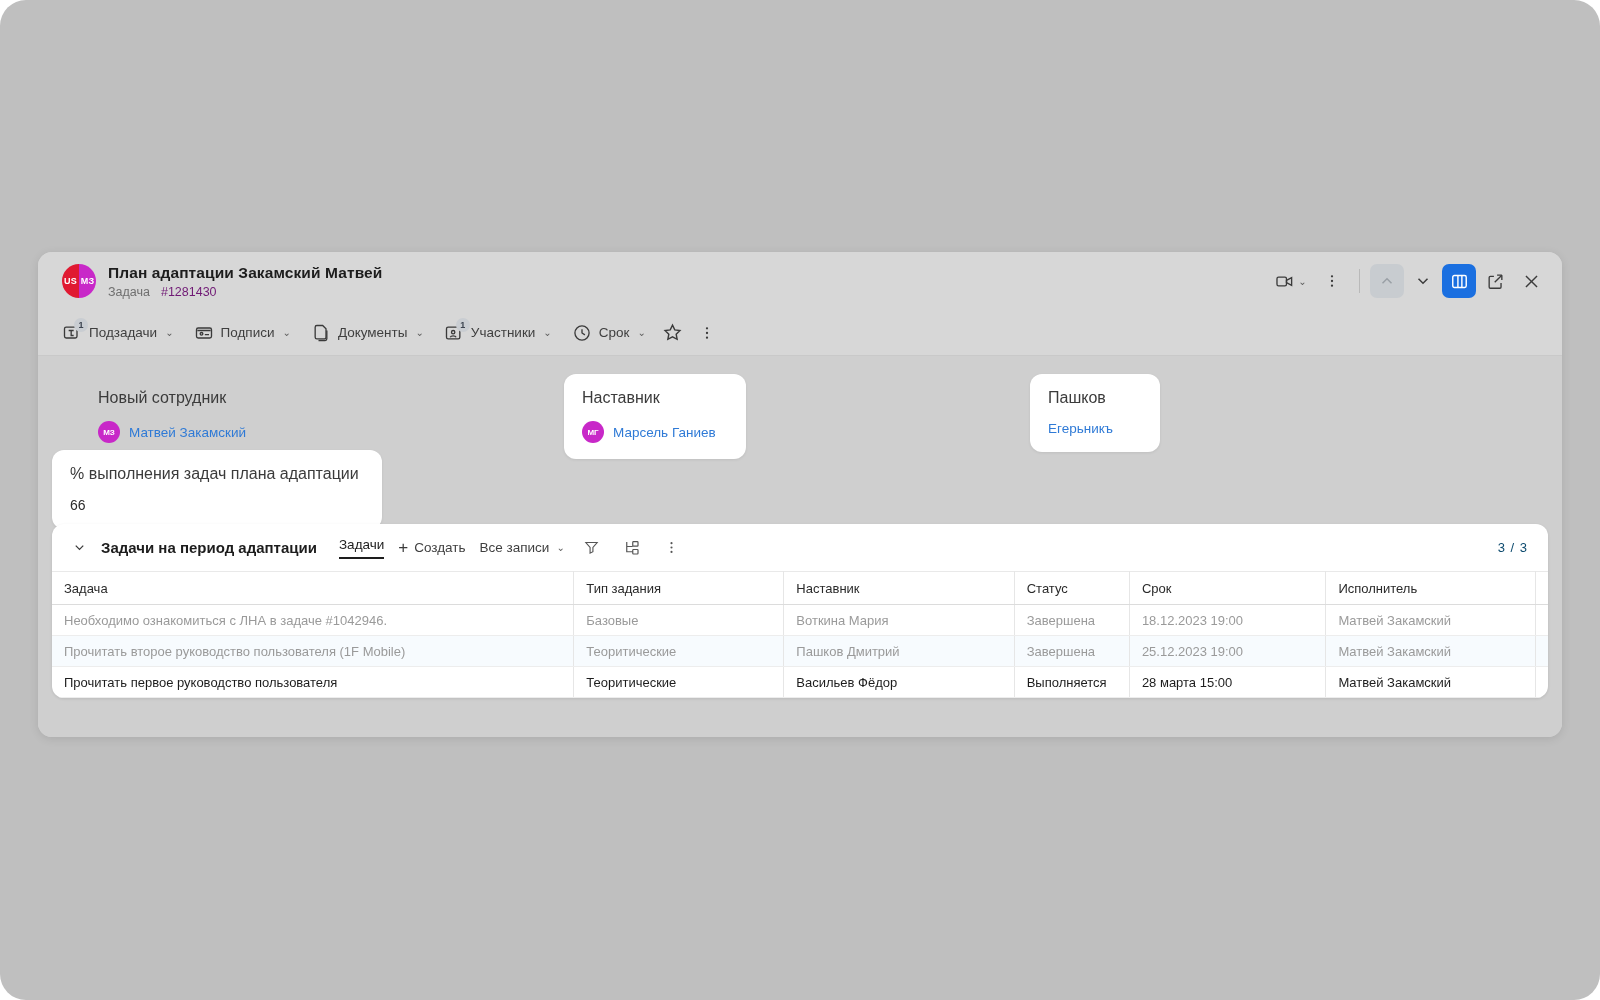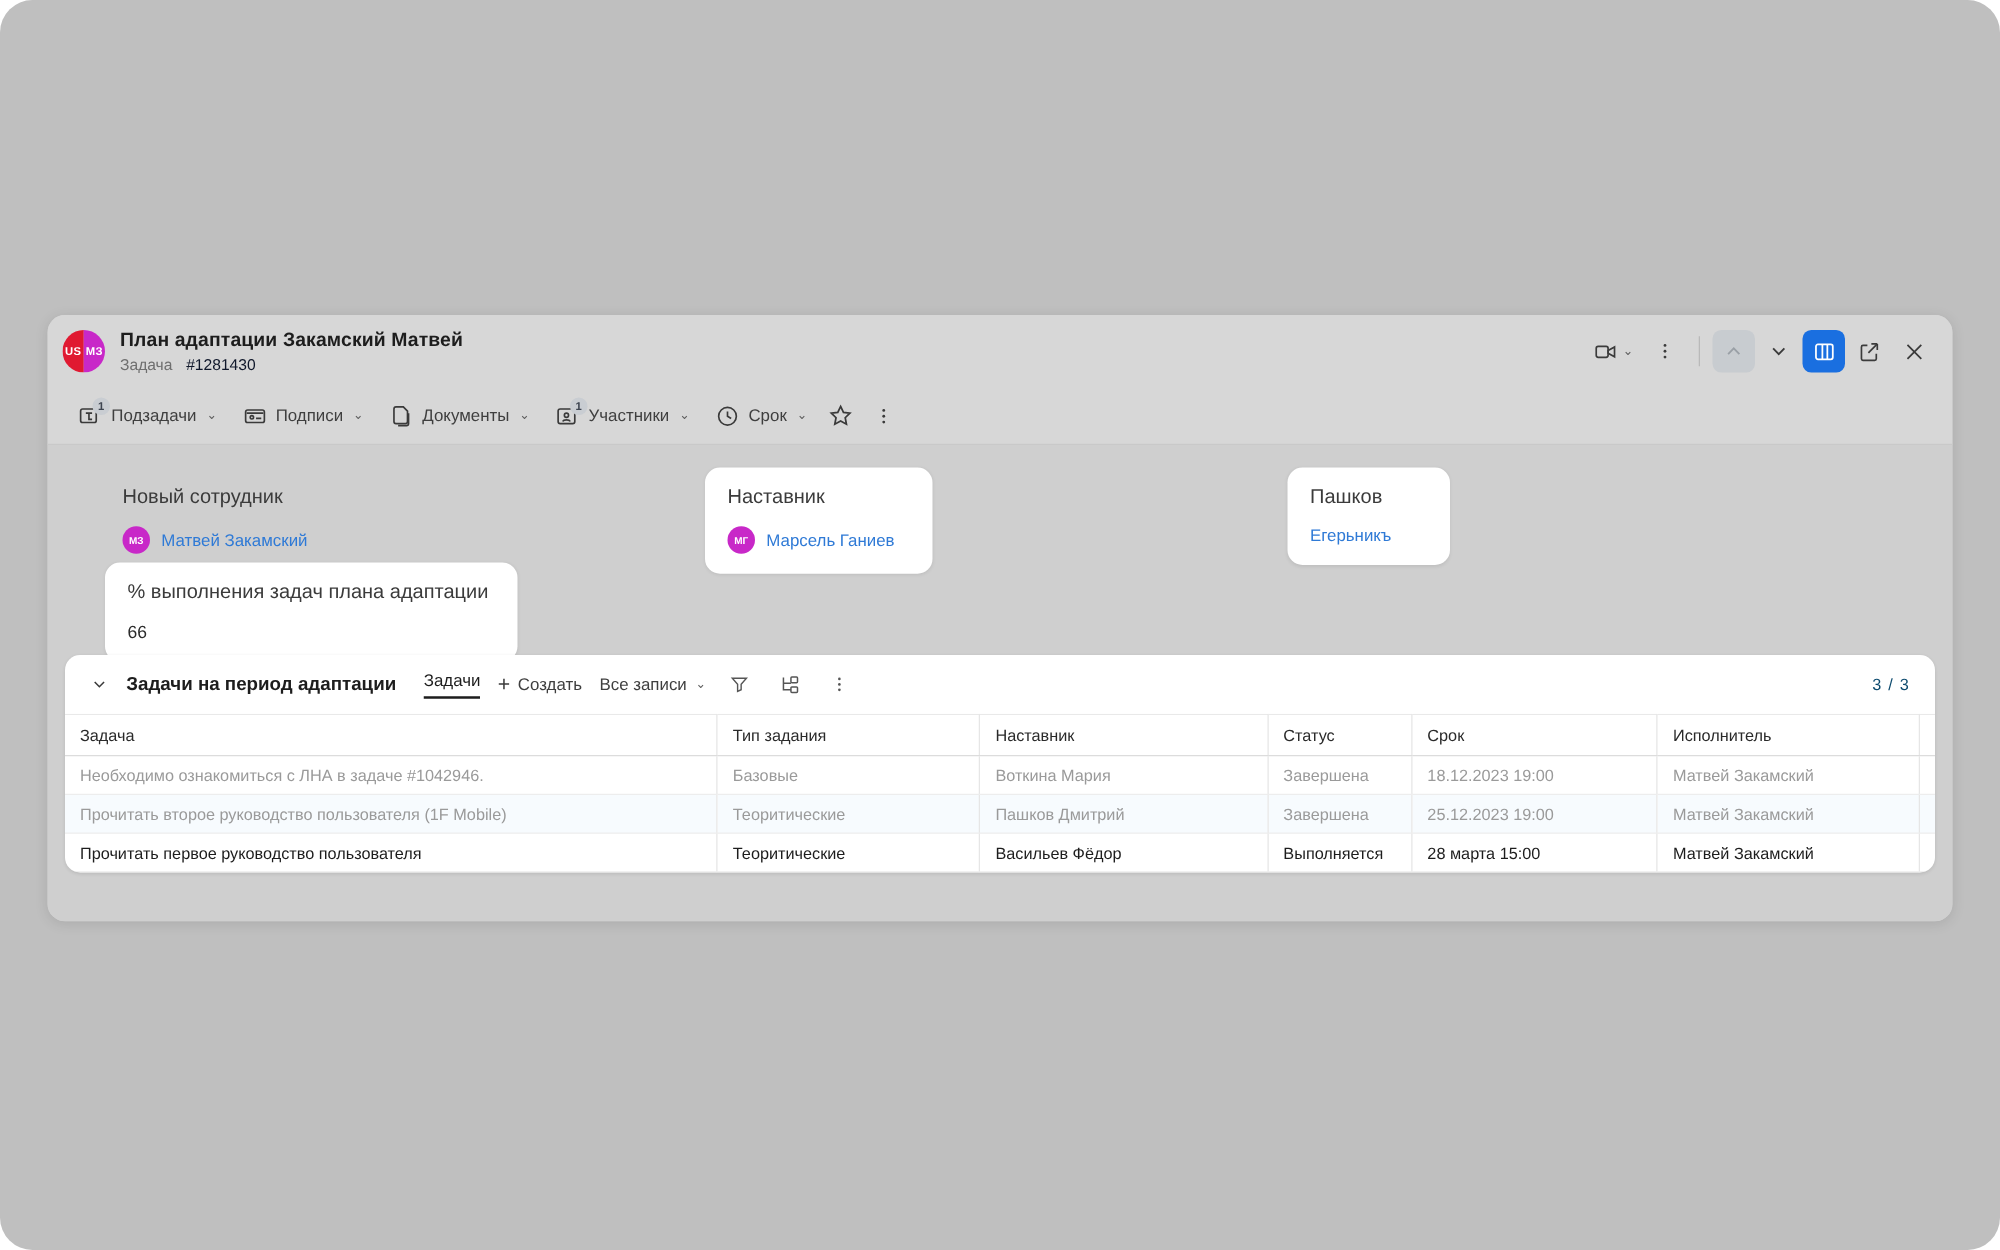--- a/index.html
+++ b/index.html
@@ -29,37 +29,37 @@
     box-shadow: 0 2px 10px rgba(0,0,0,.10);
     overflow: hidden;
   }
 
   
   .titlebar {
     position: relative;
     height: 58px;
     background: #d7d7d7;
     display: flex; align-items: center;
-    padding: 0 14px 0 12px;
+    padding: 0 14px 0 24px;
   }
   .avatar-split {
     width: 34px; height: 34px; border-radius: 50%;
     overflow: hidden; display: flex; flex: 0 0 auto;
     margin-right: 12px;
   }
   .avatar-half { width: 50%; height: 100%;
     display: flex; align-items: center; justify-content: center;
     font-size: 9px; color: #ffffff; letter-spacing: .3px; font-weight: 600; }
   .avatar-half.l { background: #e01931; }
   .avatar-half.r { background: #c828c8; }
 
   .title-block { display: flex; flex-direction: column; justify-content: center; gap: 3px; }
   .title-main { font-size: 15.5px; color: #1d1d1d; font-weight: 600; letter-spacing: .1px; }
   .title-sub { font-size: 12.5px; color: #6f6f6f; display: flex; gap: 11px; }
-  .title-sub .num { color: #0f172a; }
+  .title-sub .num { color: #701a75; }
 
   .titlebar-right {
     margin-left: auto; display: flex; align-items: center; gap: 2px;
   }
   .tb-btn {
     width: 34px; height: 34px; border-radius: 7px;
     display: flex; align-items: center; justify-content: center;
     color: #3b3b3b;
   }
   .tb-btn.wide { width: 44px; gap: 3px; }
@@ -113,21 +113,21 @@
   .mini-avatar {
     width: 22px; height: 22px; border-radius: 50%;
     background: #c828c8; color: #fff;
     font-size: 8px; font-weight: 600;
     display: flex; align-items: center; justify-content: center;
   }
   .link { font-size: 13.5px; color: #2f7ad6; white-space: nowrap; }
   .plain-val { font-size: 14px; color: #2b2b2b; }
 
   .c-new   { left: 28px;  top: 6px;   width: 330px; }
-  .c-pct   { left: 32px;  top: 82px;  width: 330px; }
+  .c-pct   { left: 0;  top: 82px;  width: 330px; }
   .c-ment  { left: 512px; top: 6px;   width: 182px; }
   .c-team  { left: 978px; top: 6px;   width: 130px; }
 
   
   .table-card {
     position: absolute;
     left: 14px; right: 14px; top: 168px;
     height: 174px;
     background: #ffffff;
     border-radius: 12px;

